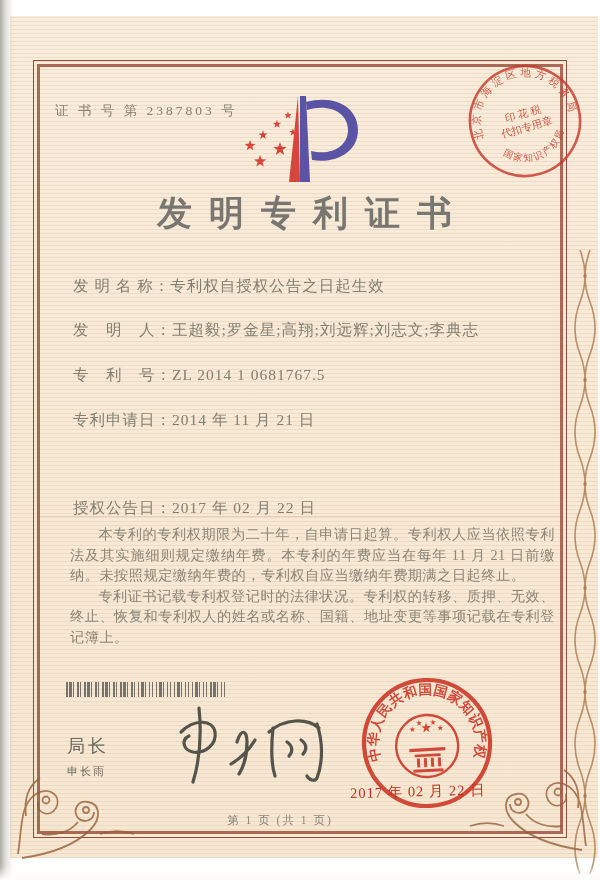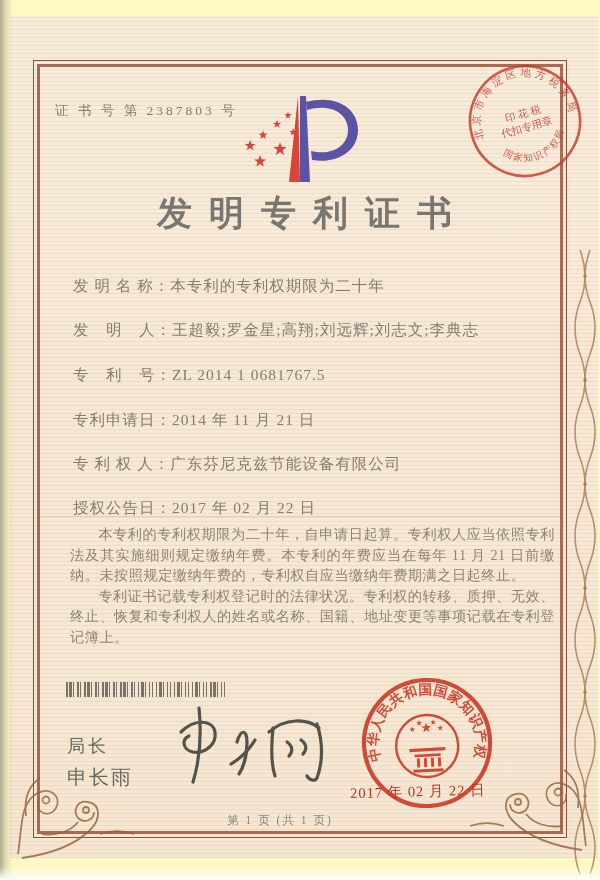--- a/index.html
+++ b/index.html
@@ -1,19 +1,19 @@
 <!DOCTYPE html>
 <html><head>
 <meta charset="utf-8">
 <style>
   html,body{margin:0;padding:0;background:#e8e6e0;}
   *{box-sizing:border-box;}
   .sheet{
     position:relative;width:600px;height:880px;margin:0 auto;
-    background:#fef9c3;overflow:hidden;
+    background:#ffffff;overflow:hidden;
     font-family:"Liberation Serif","DejaVu Serif",serif;
   }
   
   .texture{
     position:absolute;left:10px;top:16px;right:2px;bottom:22px;
     background:
       repeating-linear-gradient(0deg, rgba(203,148,104,.17) 0 1px, rgba(0,0,0,0) 1px 4px),
       linear-gradient(#f8ecdb,#f5e7d2);
   }
   .edge-left{
@@ -59,21 +59,21 @@
   .barcode{
     position:absolute;left:66px;top:682px;width:160px;height:15px;opacity:.78;
     background:repeating-linear-gradient(90deg,
       #55544f 0 1.5px, rgba(0,0,0,0) 1.5px 3px,
       #55544f 3px 6px, rgba(0,0,0,0) 6px 7px,
       #55544f 7px 8px, rgba(0,0,0,0) 8px 11px,
       #55544f 11px 12.5px, rgba(0,0,0,0) 12.5px 14px,
       #55544f 14px 15px, rgba(0,0,0,0) 15px 18px);
   }
   .officer-title{position:absolute;left:67px;top:734px;font-size:18px;color:#6b695f;letter-spacing:3px;font-family:Liberation Serif, serif;}
-  .officer-name{position:absolute;left:67px;top:764px;font-size:20px;color:#6b695f;letter-spacing:2px;}
+  .officer-name{position:absolute;left:67px;top:764px;font-size:11px;color:#6b695f;letter-spacing:2px;}
   .signature{position:absolute;left:165px;top:698px;}
   .seal-top{position:absolute;left:464px;top:60px;}
   .seal-bottom{position:absolute;left:356px;top:672px;}
   .issue-date{
     position:absolute;left:350px;top:782px;width:160px;
     font-size:14.5px;color:#c23120;letter-spacing:1px;transform:rotate(-1.5deg);
   }
   .footer{
     position:absolute;left:0;right:40px;top:813px;text-align:center;
     font-size:11.5px;color:#8a857a;letter-spacing:2px;
@@ -132,33 +132,30 @@
         </text>
         <text x="61" y="57" text-anchor="middle" font-size="10.5" fill="#c73a2c">印 花 税</text>
         <text x="61" y="71" text-anchor="middle" font-size="10.5" fill="#c73a2c">代扣专用章</text>
       </g>
     </svg>
   </div>
 
   <div class="title">发明专利证书</div>
 
   <div class="row" style="top:276px">
-    <span class="lab">发 明 名 称：</span><span>本专利的专利权期限为二十年</span>
+    <span class="lab">发 明 名 称：</span><span>专利权自授权公告之日起生效</span>
   </div>
   <div class="row" style="top:320px">
     <span class="lab">发　明　人：</span><span>王超毅;罗金星;高翔;刘远辉;刘志文;李典志</span>
   </div>
   <div class="row" style="top:365px">
     <span class="lab">专　利　号：</span><span>ZL 2014 1 0681767.5</span>
   </div>
   <div class="row" style="top:410px">
     <span class="lab">专利申请日：</span><span>2014 年 11 月 21 日</span>
-  </div>
-  <div class="row" style="top:454px">
-    <span class="lab">专 利 权 人：</span><span>广东芬尼克兹节能设备有限公司</span>
   </div>
   <div class="row" style="top:498px">
     <span class="lab">授权公告日：</span><span>2017 年 02 月 22 日</span>
   </div>
 
   <div class="divider"></div>
 
   <div class="body-text">
     <p>本专利的专利权期限为二十年，自申请日起算。专利权人应当依照专利法及其实施细则规定缴纳年费。本专利的年费应当在每年 11 月 21 日前缴纳。未按照规定缴纳年费的，专利权自应当缴纳年费期满之日起终止。</p>
     <p>专利证书记载专利权登记时的法律状况。专利权的转移、质押、无效、终止、恢复和专利权人的姓名或名称、国籍、地址变更等事项记载在专利登记簿上。</p>

